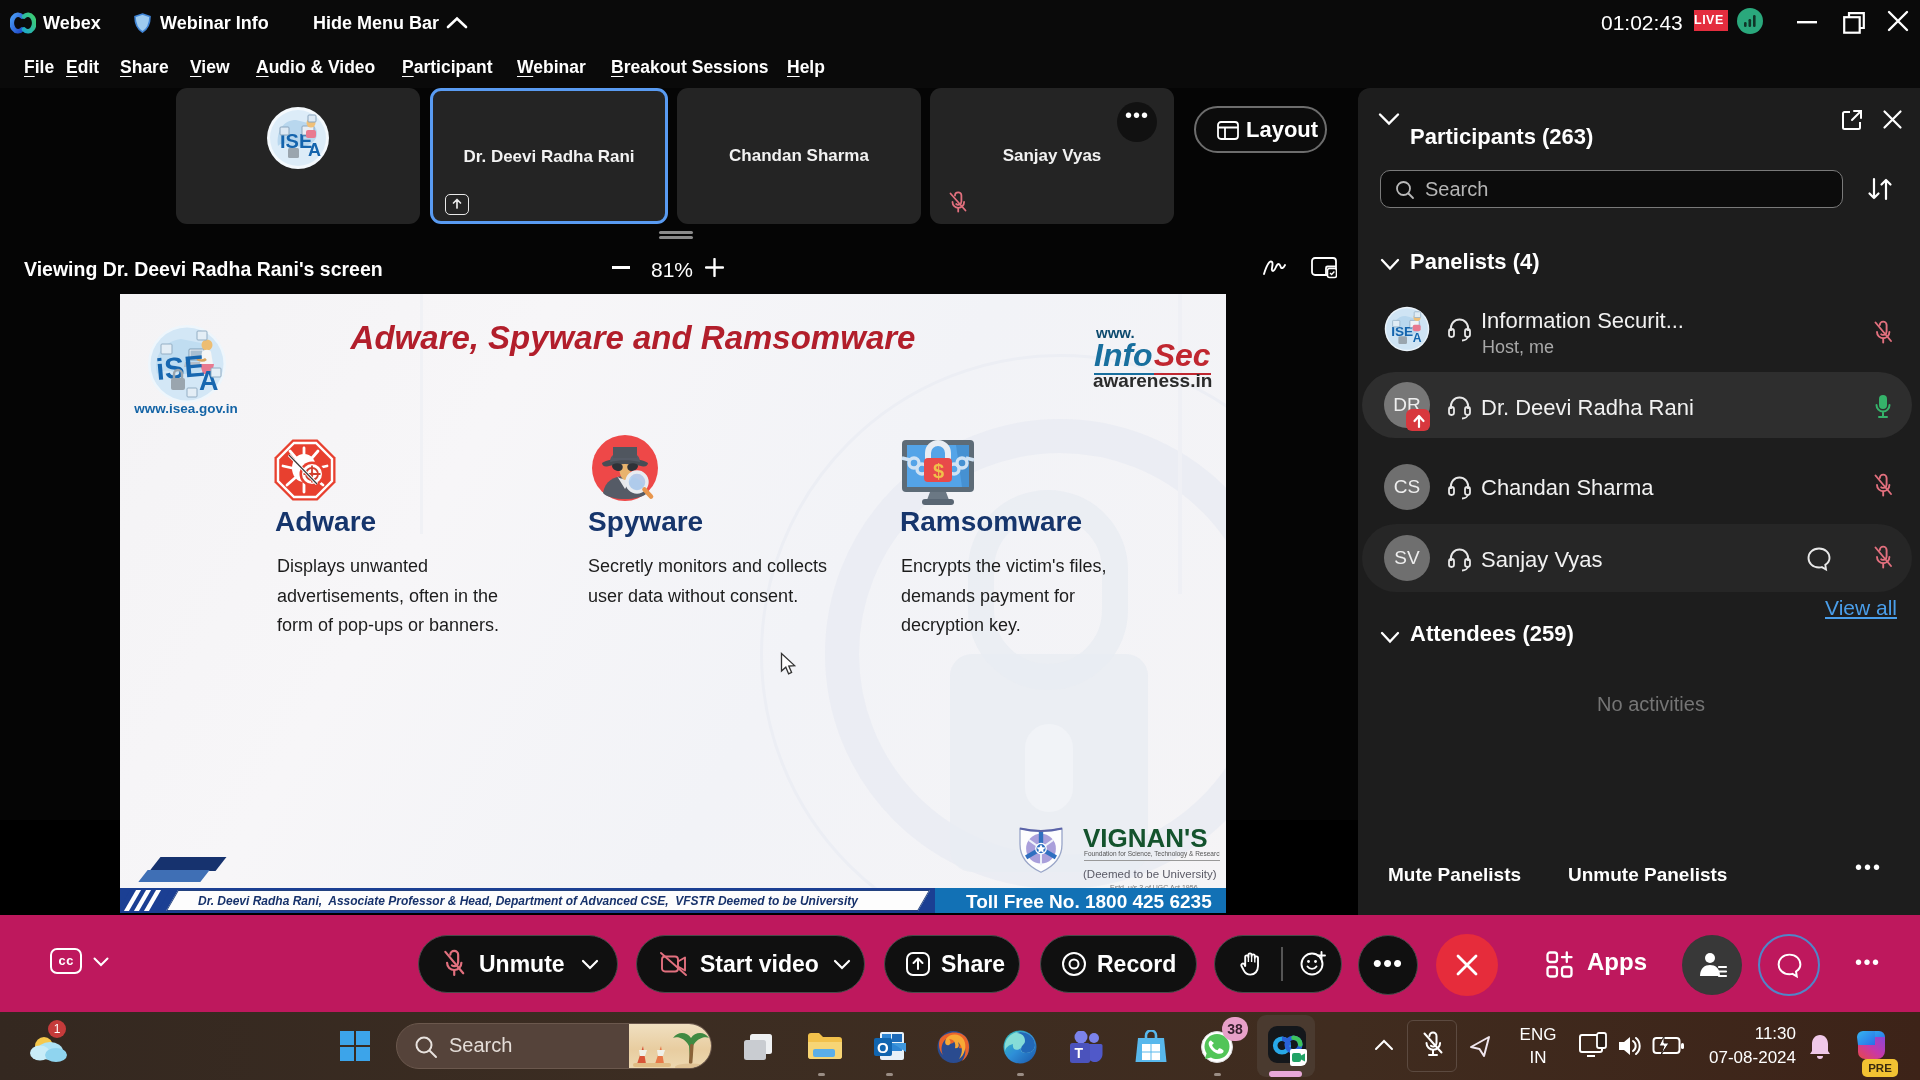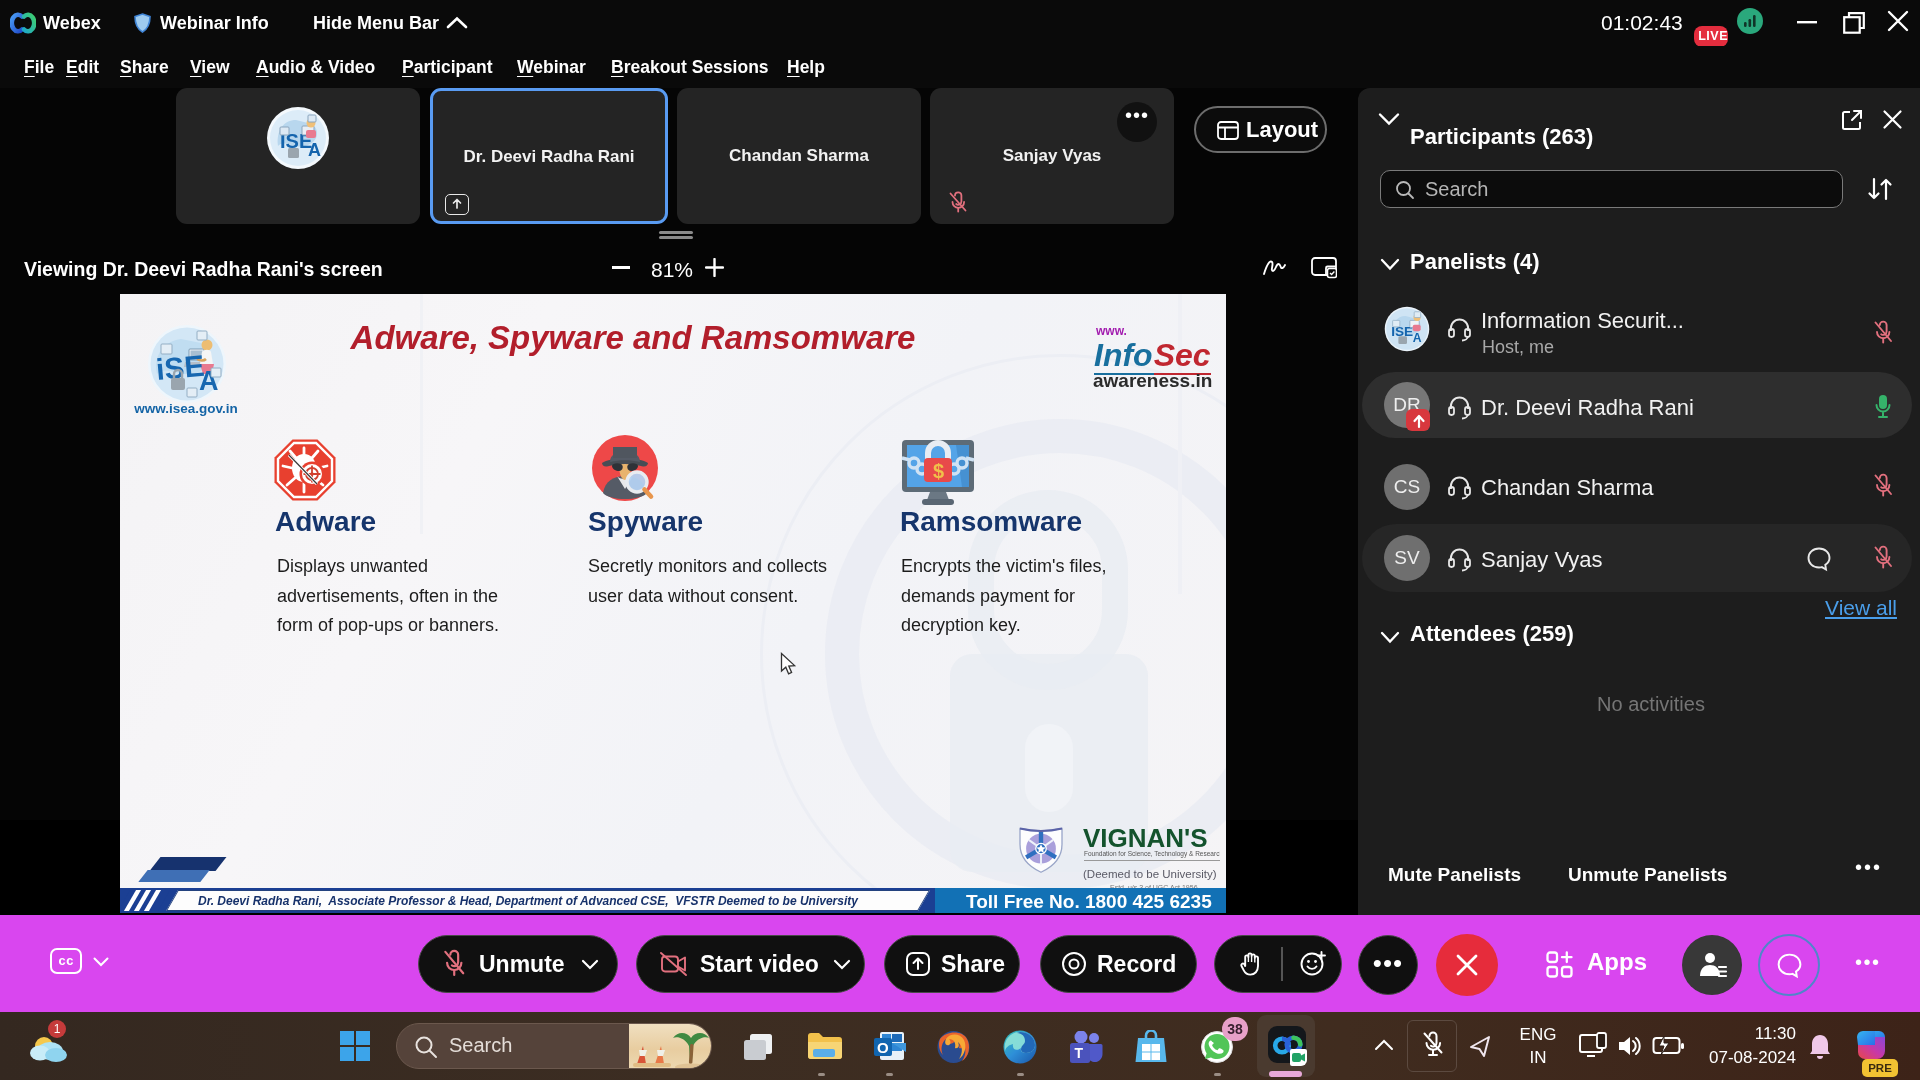--- a/index.html
+++ b/index.html
@@ -14,21 +14,21 @@
 .menuitem span { text-decoration:underline; text-underline-offset:3px; }
 
 
 .tile { position:absolute; top:88px; height:136px; width:244px; background:#242424; border-radius:11px; }
 .tilename { position:absolute; width:100%; text-align:center; top:58px; font-size:17px; font-weight:bold; color:#f2f2f2; }
 
 
 #panel { position:absolute; left:1358px; top:88px; width:562px; height:827px; background:#1d1d1d; border-radius:12px 0 0 0; }
 
 
-#controlbar { position:absolute; left:0; top:915px; width:1920px; height:97px; background:#d946ef;padding-left:40px; }
+#controlbar { position:absolute; left:0; top:915px; width:1920px; height:97px; background:#be185d;padding-left:40px; }
 .pill { position:absolute; top:20px; height:58px; border:1.5px solid #4a4a4a; border-radius:29px; background:#101010; display:flex; align-items:center; color:#fff; font-weight:bold; font-size:23px; }
 
 
 #taskbar { position:absolute; left:0; top:1012px; width:1920px; height:68px; background:linear-gradient(90deg,#342820,#3c2d22 35%,#402c1f 70%,#3d2318); }
 
 
 #slide { position:absolute; left:120px; top:294px; width:1106px; height:619px; background:#f6f5f7; overflow:hidden; }
 </style>
 </head>
 <body>
@@ -51,21 +51,21 @@
     <div class="abs" style="left:43px;top:13px;font-size:18px;font-weight:bold;">Webex</div>
     <svg class="abs" style="left:134px;top:13px" width="17" height="20" viewBox="0 0 17 20">
       <path d="M8.5 1 L16 3.5 C16 10 14.5 15.5 8.5 19 C2.5 15.5 1 10 1 3.5 Z" fill="#9ecbf0" stroke="#3f84d6" stroke-width="1.6"></path>
     </svg>
     <div class="abs" style="left:160px;top:13px;font-size:18px;font-weight:bold;">Webinar Info</div>
     <div class="abs" style="left:313px;top:13px;font-size:18px;font-weight:bold;">Hide Menu Bar</div>
     <svg class="abs" style="left:446px;top:16px" width="22" height="13" viewBox="0 0 22 13">
       <path d="M2 11 L11 2.5 L20 11" fill="none" stroke="#fff" stroke-width="2.6" stroke-linecap="round"></path>
     </svg>
     <div class="abs" style="left:1601px;top:11px;font-size:21px;color:#fff;">01:02:43</div>
-    <div class="abs" style="left:1694px;top:26px;width:34px;height:21px;background:#e42d3e;border-radius:8px;color:#fff;font-size:12.5px;font-weight:bold;text-align:right;line-height:21px;letter-spacing:0.5px;">LIVE</div>
+    <div class="abs" style="left:1694px;top:10px;width:34px;height:21px;background:#e42d3e;border-radius:0;color:#fff;font-size:12.5px;font-weight:bold;text-align:left;line-height:21px;letter-spacing:0.5px;">LIVE</div>
     <svg class="abs" style="left:1737px;top:8px" width="26" height="26" viewBox="0 0 26 26">
       <circle cx="13" cy="13" r="13" fill="#2aa87c"></circle>
       <rect x="7" y="14" width="2.6" height="5" rx="1.2" fill="#103528"></rect>
       <rect x="11.5" y="11" width="2.6" height="8" rx="1.2" fill="#103528"></rect>
       <rect x="16" y="7" width="2.6" height="12" rx="1.2" fill="#103528"></rect>
     </svg>
     <svg class="abs" style="left:1797px;top:21px" width="20" height="3" viewBox="0 0 20 3">
         <rect width="20" height="2.4" fill="#fff"></rect>
       </svg>
     <svg class="abs" style="left:1843px;top:12px" width="22" height="22" viewBox="0 0 22 22">
@@ -185,21 +185,21 @@
       <rect x="50" y="7" width="10" height="9" rx="1" fill="#e4eef6" stroke="#93aec4"></rect>
       <rect x="64" y="44" width="10" height="9" rx="1" fill="#e4eef6" stroke="#93aec4"></rect>
       <rect x="40" y="64" width="10" height="9" rx="1" fill="#e4eef6" stroke="#93aec4"></rect>
     </svg>
     <div class="abs" style="left:8px;top:107px;width:116px;text-align:center;font-size:13.5px;font-weight:bold;color:#1464a6;">www.isea.gov.in</div>
 
     
     <div class="abs" style="left:160px;top:25px;width:706px;text-align:center;font-size:33px;font-weight:bold;color:#b21e2b;font-style:italic;">Adware, Spyware and Ramsomware</div>
 
     
-    <div class="abs" style="left:976px;top:30px;font-size:12px;font-weight:bold;color:#a21caf;">www.</div>
+    <div class="abs" style="left:976px;top:30px;font-size:15px;font-weight:bold;color:#0c4a6e;">www.</div>
     <div class="abs" style="left:974px;top:43px;font-size:32px;font-weight:bold;font-style:italic;"><span style="color:#186f9e;border-bottom:2.5px solid #186f9e;padding-right:1px;">Info</span><span style="color:#c02730;border-bottom:2.5px solid #c02730;">Sec</span></div>
     <div class="abs" style="left:973px;top:76px;font-size:19px;font-weight:bold;color:#2b2b2b;">awareness.in</div>
 
     
     <svg class="abs" style="left:153px;top:144px" width="64" height="64" viewBox="0 0 64 64">
       <path d="M19.5 1.5 L44.5 1.5 L62.5 19.5 L62.5 44.5 L44.5 62.5 L19.5 62.5 L1.5 44.5 L1.5 19.5 Z" fill="#e8402f"></path>
       <path d="M21 5 L43 5 L59 21 L59 43 L43 59 L21 59 L5 43 L5 21 Z" fill="none" stroke="#fff" stroke-width="2.4"></path>
       <g stroke="#fff" stroke-width="2.8" fill="none" stroke-linecap="round">
         <path d="M31 10 L31 17 M17 13 L23 20 M45 13 L39 20 M10 28 L19 30 M54 28 L45 30 M14 47 L22 40 M50 47 L41 40 M31 54 L31 45"></path>
       </g>

